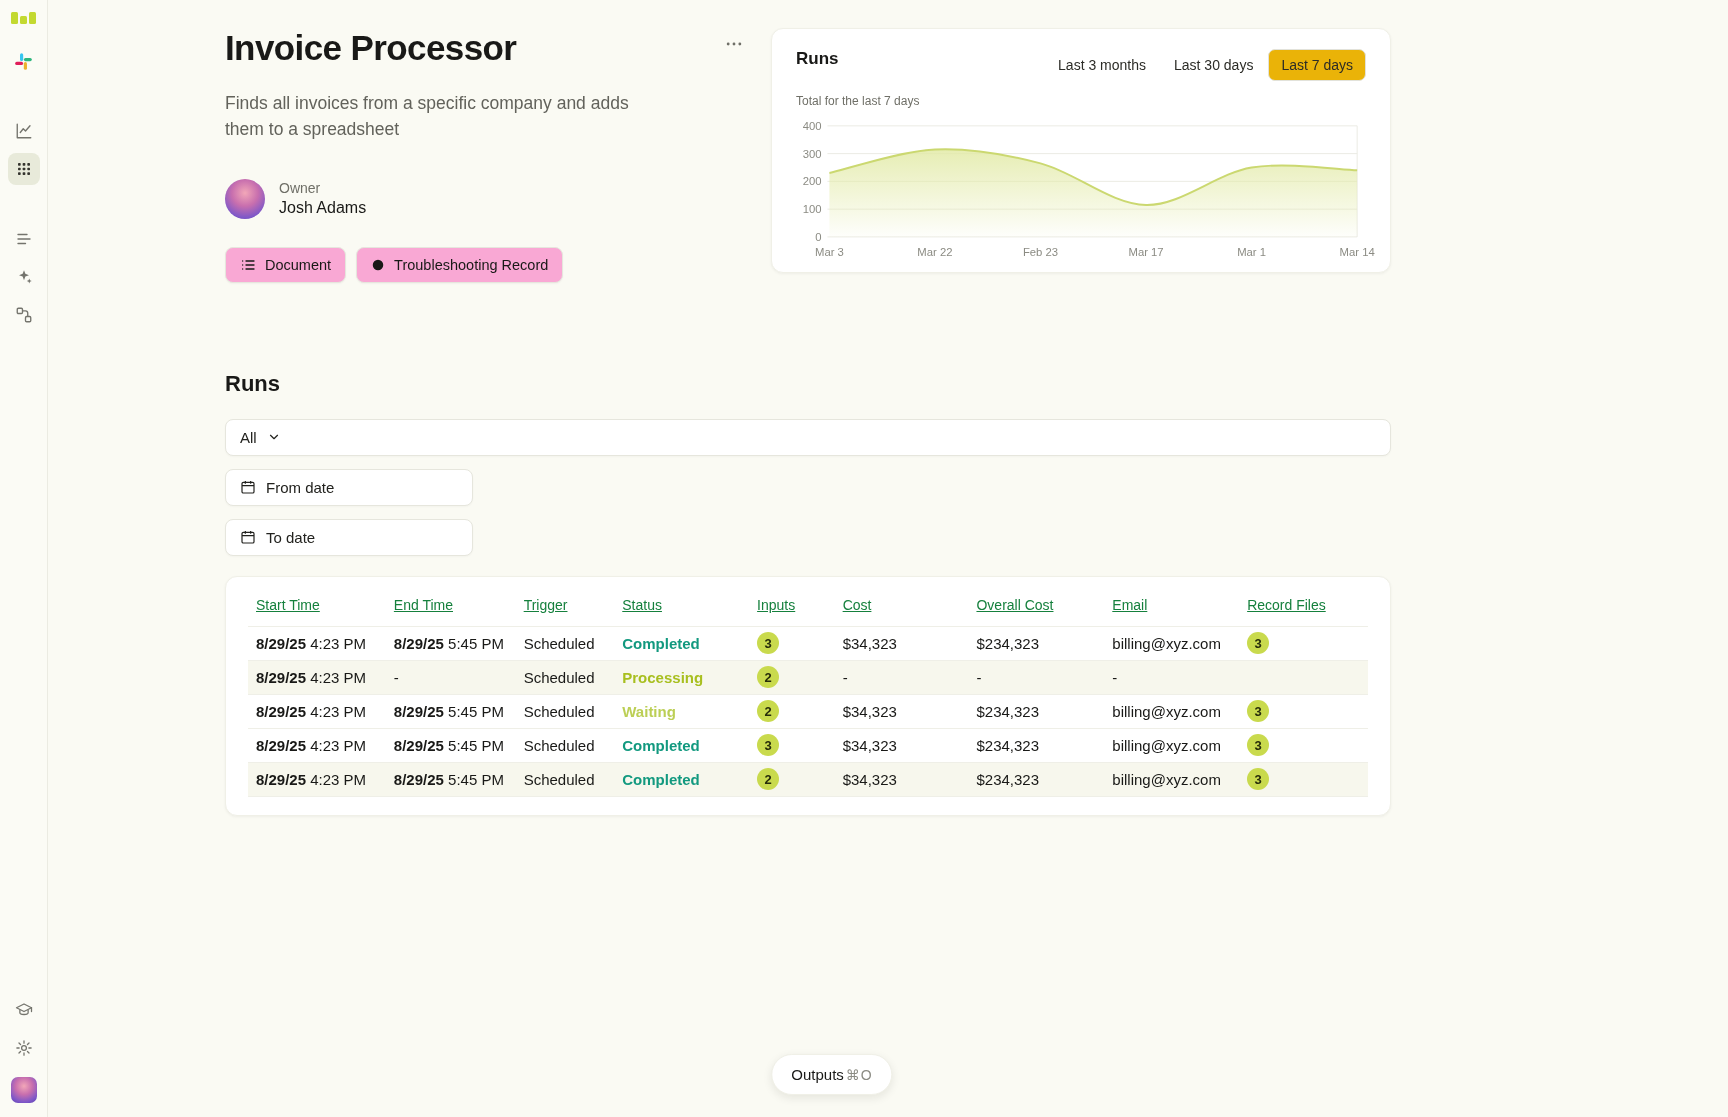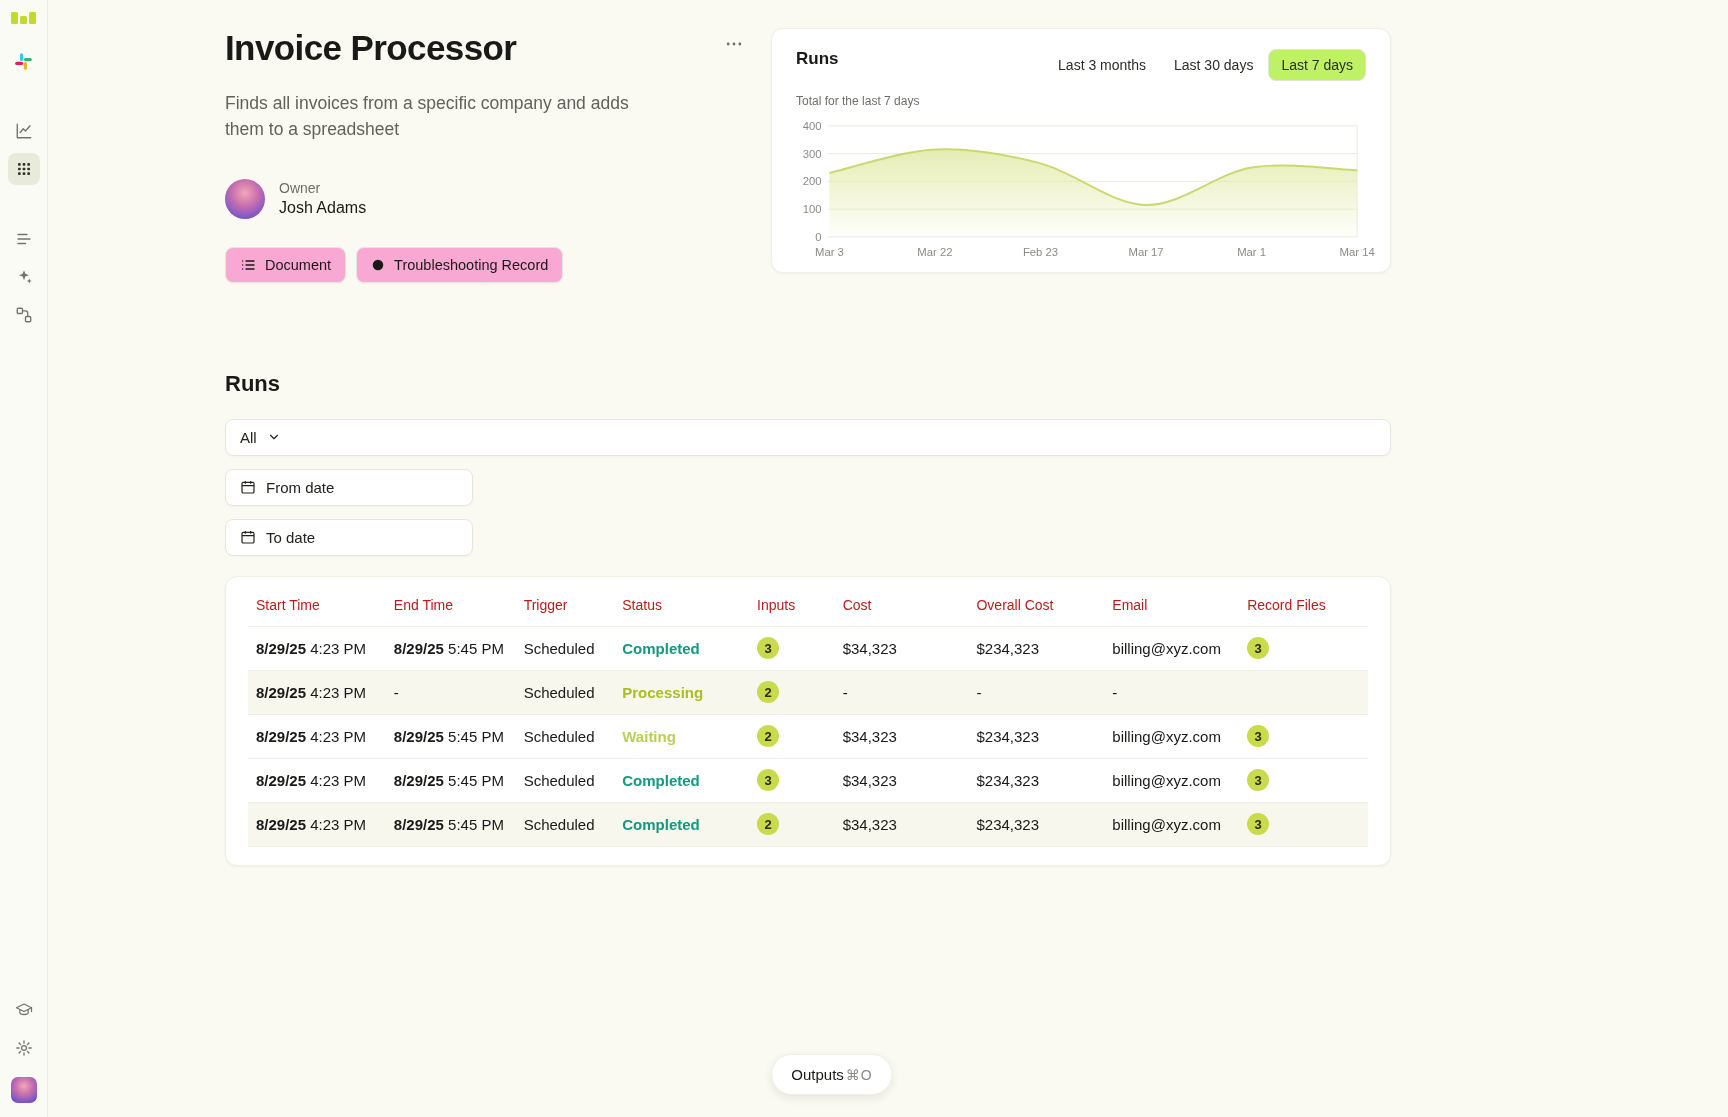--- a/index.html
+++ b/index.html
@@ -71,46 +71,46 @@
     height:245px;
   }
   .chart-head { display:flex; justify-content:space-between; align-items:flex-start; }
   .chart-title { font-size:17px; font-weight:700; }
   .chart-sub { font-size:12px; color:#6f6f67; margin-top:25px; }
   .range-group { display:flex; gap:2px; }
   .range-btn {
     background:transparent; border:1px solid transparent; border-radius:8px;
     padding:7px 12px; font-size:14px; color:#2c2c27; font-family:inherit; cursor:pointer;
   }
-  .range-btn.selected { background:#bef264; border-color:#e2e2da; }
+  .range-btn.selected { background:#eab308; border-color:#e2e2da;border-radius:7px; }
   .chart-svg { width:100%; height:auto; margin-top:10px; overflow:visible; display:block; }
   .chart-svg .tick { font-size:11.5px; fill:#8b8b83; font-family:"Liberation Sans","DejaVu Sans",sans-serif; }
 
   
   .runs-title { margin:0 0 22px; font-size:22px; font-weight:700; }
   .filters { display:flex; gap:13px; margin-bottom:20px;flex-direction:column; }
   .select-chip, .date-field {
     display:inline-flex; align-items:center; gap:10px;
     background:#fff; border:1px solid #e6e6dd; border-radius:8px;
     padding:9px 14px; font-size:15px; color:#22221e; font-family:inherit; cursor:pointer;
     box-shadow:0 1px 2px rgba(20,20,10,.03);
   }
   .date-field { width:248px; }
 
   .table-card {
     background:#fff; border:1px solid #f0f0e7; border-radius:12px;
     padding:4px 22px 18px; box-shadow:0 1px 3px rgba(20,20,10,.05);
   }
   table { width:100%; border-collapse:collapse; table-layout:fixed; }
   th {
-    text-align:left; font-weight:400; font-size:14px; color:#b91c1c;
-    padding:16px 8px 13px; white-space:nowrap; overflow:hidden;
+    text-align:left; font-weight:400; font-size:14px; color:#15803d;
+    padding:16px 8px 13px; white-space:nowrap; overflow:hidden;text-decoration:underline;
   }
   td {
-    font-size:15px; color:#191917; padding:0 8px; height:44px;
+    font-size:15px; color:#191917; padding:0 8px; height:34px;
     border-top:1px solid #efefe7; white-space:nowrap; overflow:hidden;
   }
   tr.tinted td { background:#f7f7ed; }
   td b { font-weight:700; }
   .status { font-weight:700; }
   .badge {
     display:inline-flex; align-items:center; justify-content:center;
     width:22px; height:22px; border-radius:50%;
     background:#c9da4d; color:#272d0a; font-size:13px; font-weight:600;
   }

